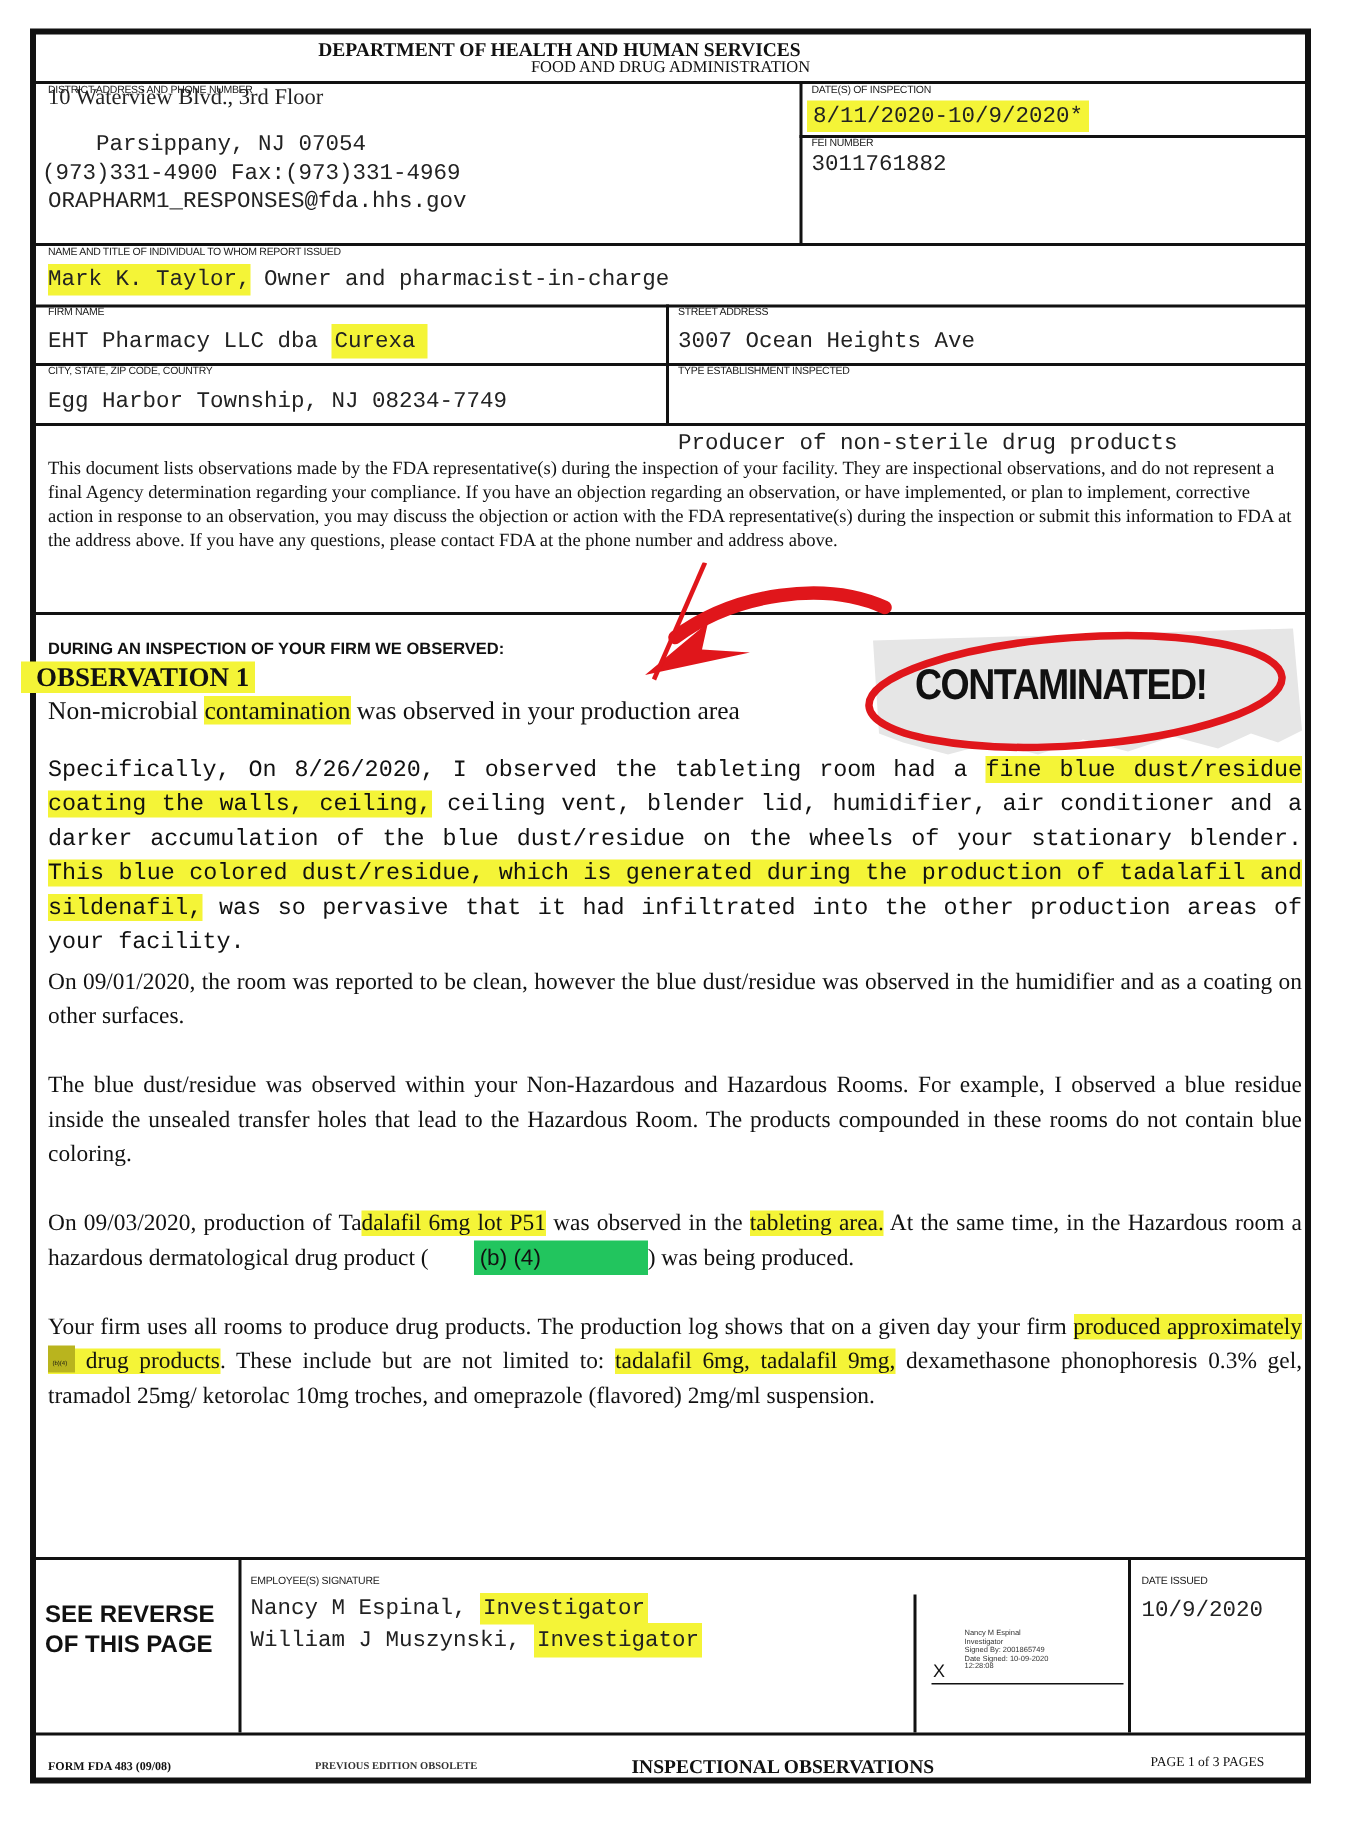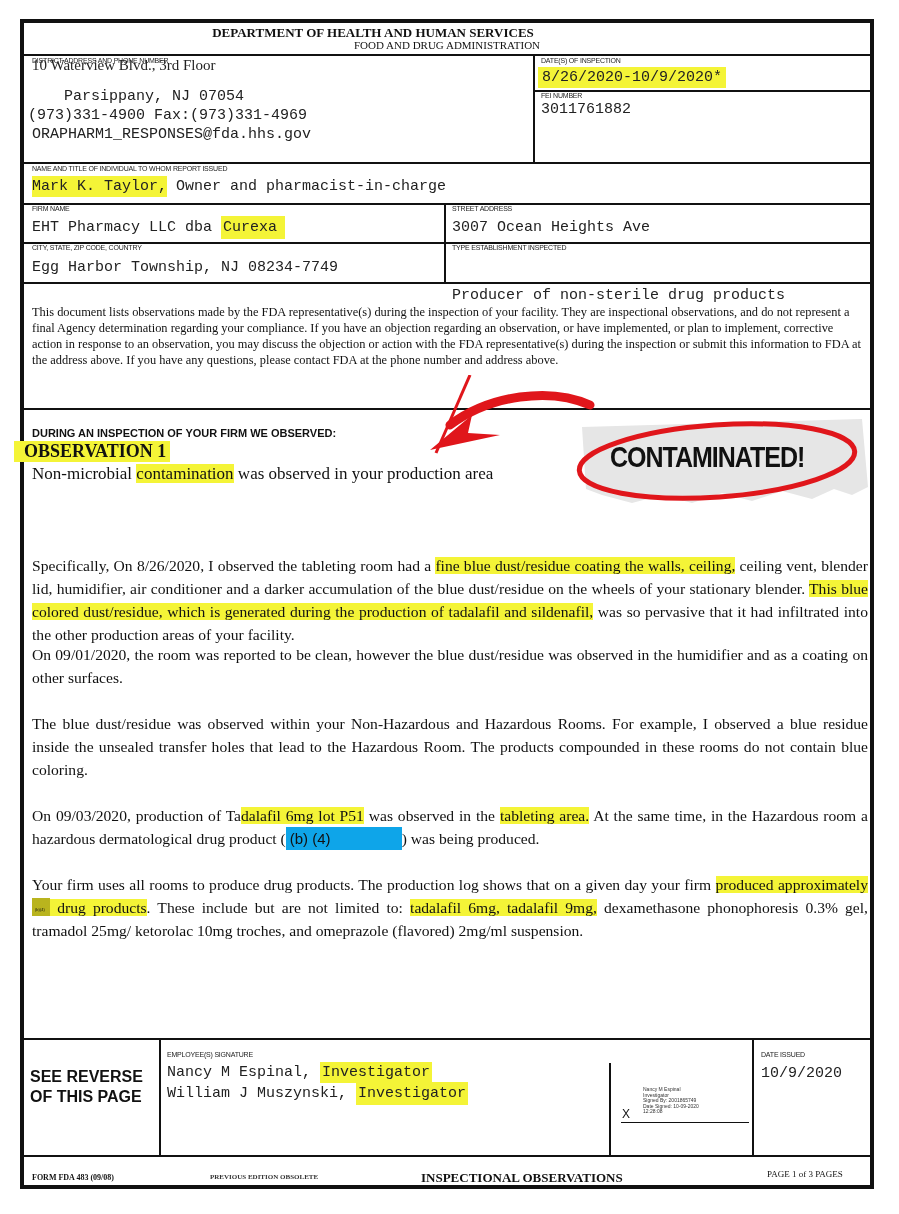--- a/index.html
+++ b/index.html
@@ -11,21 +11,21 @@
   .lbl { position:absolute; font-family:"Liberation Sans", sans-serif; font-size:7px; letter-spacing:-0.2px; color:#222; text-transform:uppercase; white-space:nowrap; }
   .mono { position:absolute; font-family:"Liberation Mono", monospace; font-size:15px; color:#222; white-space:nowrap; }
   .hl { background:#f4f437; }
   .title1 { position:absolute; left:0; width:698px; top:2px; text-align:center; font-weight:bold; font-size:13px; }
   .title2 { position:absolute; left:0; width:846px; top:16px; text-align:center; font-size:11px; }
   .disclaimer { position:absolute; left:8px; top:281px; width:830px; font-size:12.4px; line-height:16px; }
   .body-p { position:absolute; left:8px; width:836px; font-size:15.6px; line-height:23px; text-align:justify; }
   .observed-hdr { position:absolute; left:8px; top:404px; font-family:"Liberation Sans", sans-serif; font-weight:bold; font-size:11px; }
   .obs-title { position:absolute; left:-10px; top:418px; font-size:18px; font-weight:bold; padding:0 4px 0 10px; }
   .obs-sub { position:absolute; left:8px; top:441px; font-size:17px; }
-  .redact { background:#0ea5e9; font-family:"Liberation Sans", sans-serif; font-size:15px; padding:0 4px; display:inline-block; }
+  .redact { background:#22c55e; font-family:"Liberation Sans", sans-serif; font-size:15px; padding:0 4px; display:inline-block;margin-left:30px; }
   .redact-small { background:#b9b41e; display:inline-block; width:18px; height:18px; vertical-align:-3px; position:relative; }
   .redact-small span { position:absolute; top:0; left:3px; font-size:4px; font-family:"Liberation Sans", sans-serif; }
   .see-rev { position:absolute; left:6px; top:1044px; font-family:"Liberation Sans", sans-serif; font-weight:bold; font-size:16px; line-height:20px; }
   .footer-t { position:absolute; top:1150px; white-space:nowrap; }
   .sig-block { position:absolute; font-family:"Liberation Sans", sans-serif; font-size:5px; line-height:5.5px; color:#333; }
   .badge { position:absolute; left:572px; top:415px; width:300px; height:95px; }
 </style>
 </head>
 <body>
 
@@ -36,21 +36,21 @@
   <div class="hline" style="left:0;width:846px;top:31px;"></div>
 
   <div class="lbl" style="left:8px;top:34px;">DISTRICT ADDRESS AND PHONE NUMBER</div>
   <div class="mono" style="left:8px;top:34px;font-family:Liberation Serif, serif;">10 Waterview Blvd., 3rd Floor</div>
   <div class="mono" style="left:8px;top:65px;margin-left:32px;">Parsippany, NJ 07054</div>
   <div class="mono" style="left:4px;top:84px;">(973)331-4900 Fax:(973)331-4969</div>
   <div class="mono" style="left:8px;top:103px;">ORAPHARM1_RESPONSES@fda.hhs.gov</div>
 
   <div class="vline" style="left:509px;top:31px;height:108px;"></div>
   <div class="lbl" style="left:517px;top:34px;">DATE(S) OF INSPECTION</div>
-  <div class="mono hl" style="left:514px;top:44px;padding:2px 4px;font-size:15px;">8/26/2020-10/9/2020*</div>
+  <div class="mono hl" style="left:514px;top:44px;padding:2px 4px;font-size:15px;">8/11/2020-10/9/2020*</div>
   <div class="hline" style="left:509px;width:337px;top:67px;"></div>
   <div class="lbl" style="left:517px;top:69px;">FEI NUMBER</div>
   <div class="mono" style="left:517px;top:78px;">3011761882</div>
 
   <div class="hline" style="left:0;width:846px;top:139px;"></div>
 
   <div class="lbl" style="left:8px;top:142px;">NAME AND TITLE OF INDIVIDUAL TO WHOM REPORT ISSUED</div>
   <div class="mono" style="left:8px;top:155px;">
     <span class="hl" style="padding:2px 0;">Mark K. Taylor,</span>
     <span>Owner and pharmacist-in-charge</span>
@@ -77,21 +77,21 @@
   <div class="hline" style="left:0;width:846px;top:385px;"></div>
 
   <div class="observed-hdr">DURING AN INSPECTION OF YOUR FIRM WE OBSERVED:</div>
   <div class="obs-title hl">OBSERVATION 1</div>
   <div class="obs-sub">
     <span>Non-microbial</span>
     <span class="hl">contamination</span>
     <span>was observed in your production area</span>
   </div>
 
-  <div class="body-p" style="top:531px;">
+  <div class="body-p" style="top:479px;font-family:Liberation Mono, monospace;">
     <span>Specifically, On 8/26/2020, I observed the tableting room had a</span>
     <span class="hl">fine blue dust/residue coating the walls, ceiling,</span>
     <span>ceiling vent, blender lid, humidifier, air conditioner and a darker accumulation of the blue dust/residue on the wheels of your stationary blender.</span>
     <span class="hl">This blue colored dust/residue, which is generated during the production of tadalafil and sildenafil,</span>
     <span>was so pervasive that it had infiltrated into the other production areas of your facility.</span>
   </div>
 
   <div class="body-p" style="top:620px;">On 09/01/2020, the room was reported to be clean, however the blue dust/residue was observed in the humidifier and as a coating on other surfaces.</div>
   <div class="body-p" style="top:689px;">The blue dust/residue was observed within your Non-Hazardous and Hazardous Rooms.  For example, I observed a blue residue inside the unsealed transfer holes that lead to the Hazardous Room. The products compounded in these rooms do not contain blue coloring.</div>
 

